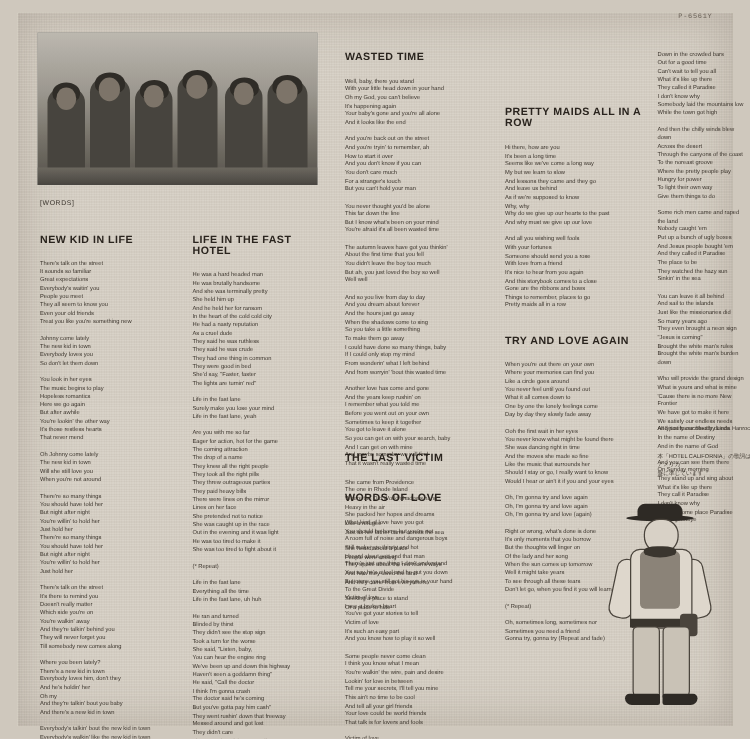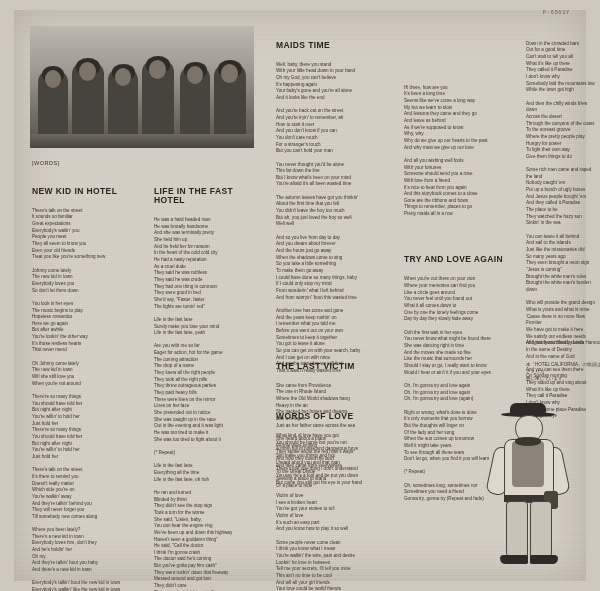--- a/index.html
+++ b/index.html
@@ -65,21 +65,21 @@
     white-space:pre-line;
   }
   .songtitle{
     font-size:8.5px;
     font-weight:bold;
     letter-spacing:.4px;
     color:#2a241e;
     margin:0 0 5px 0;
     line-height:1.1;
   }
-  .songtitle.sub{margin-top:24px;}
+  .songtitle.sub{margin-top:6px;}
   .blk{margin-bottom:7px;white-space:pre-line;}
 
   #col1{left:18px;top:170px;width:112px;}
   #col2{left:140px;top:170px;width:112px;}
   #col3{left:262px;top:24px;width:112px;}
   #col4{left:262px;top:345px;width:112px;}
   #col5{left:390px;top:68px;width:112px;}
   #col7{left:512px;top:24px;width:72px;}
   .jpcredit{
     position:absolute;left:512px;top:352px;width:78px;
@@ -143,21 +143,21 @@
       <div class="fig" style="left:184px;width:32px;height:84px;"></div>
       <div class="hair" style="left:188px;top:34px;width:24px;height:17px;"></div>
       <div class="head" style="left:191px;top:38px;width:17px;height:19px;"></div>
     </div>
     <div class="ground"></div>
   </div>
 
   <div class="words">[WORDS]</div>
 
   <div class="col" id="col1">
-    <div class="songtitle">NEW KID IN HOTEL</div>
+    <div class="songtitle">NEW KID IN LIFE</div>
     <div class="blk">There's talk on the street
 It sounds so familiar
 Great expectations
 Everybody's waitin' you
 People you meet
 They all seem to know you
 Even your old friends
 Treat you like you're something new
 
 Johnny come lately
@@ -284,21 +284,21 @@
 
 (* Repeat)
 
 (* Repeat)
 
 Life in the fast lane
 Life in the fast lane</div>
   </div>
 
   <div class="col" id="col3">
-    <div class="songtitle">MAIDS TIME</div>
+    <div class="songtitle">WASTED TIME</div>
     <div class="blk">Well, baby, there you stand
 With your little head down in your hand
 Oh my God, you can't believe
 It's happening again
 Your baby's gone and you're all alone
 And it looks like the end
 
 And you're back out on the street
 And you're tryin' to remember, ah
 How to start it over
@@ -393,20 +393,21 @@
 People were smiling
 They spoke about the red man's ways
 And how they loved the land
 And they came from everywhere
 To the Great Divide
 Seeking a place to stand
 Or a place to hide</div>
   </div>
 
   <div class="col" id="col5">
+    <div class="songtitle">PRETTY MAIDS ALL IN A ROW</div>
     <div class="blk">Hi there, how are you
 It's been a long time
 Seems like we've come a long way
 My but we learn to slow
 And lessons they came and they go
 And leave us behind
 As if we're supposed to know
 Why, why
 Why do we give up our hearts to the past
 And why must we give up our love

